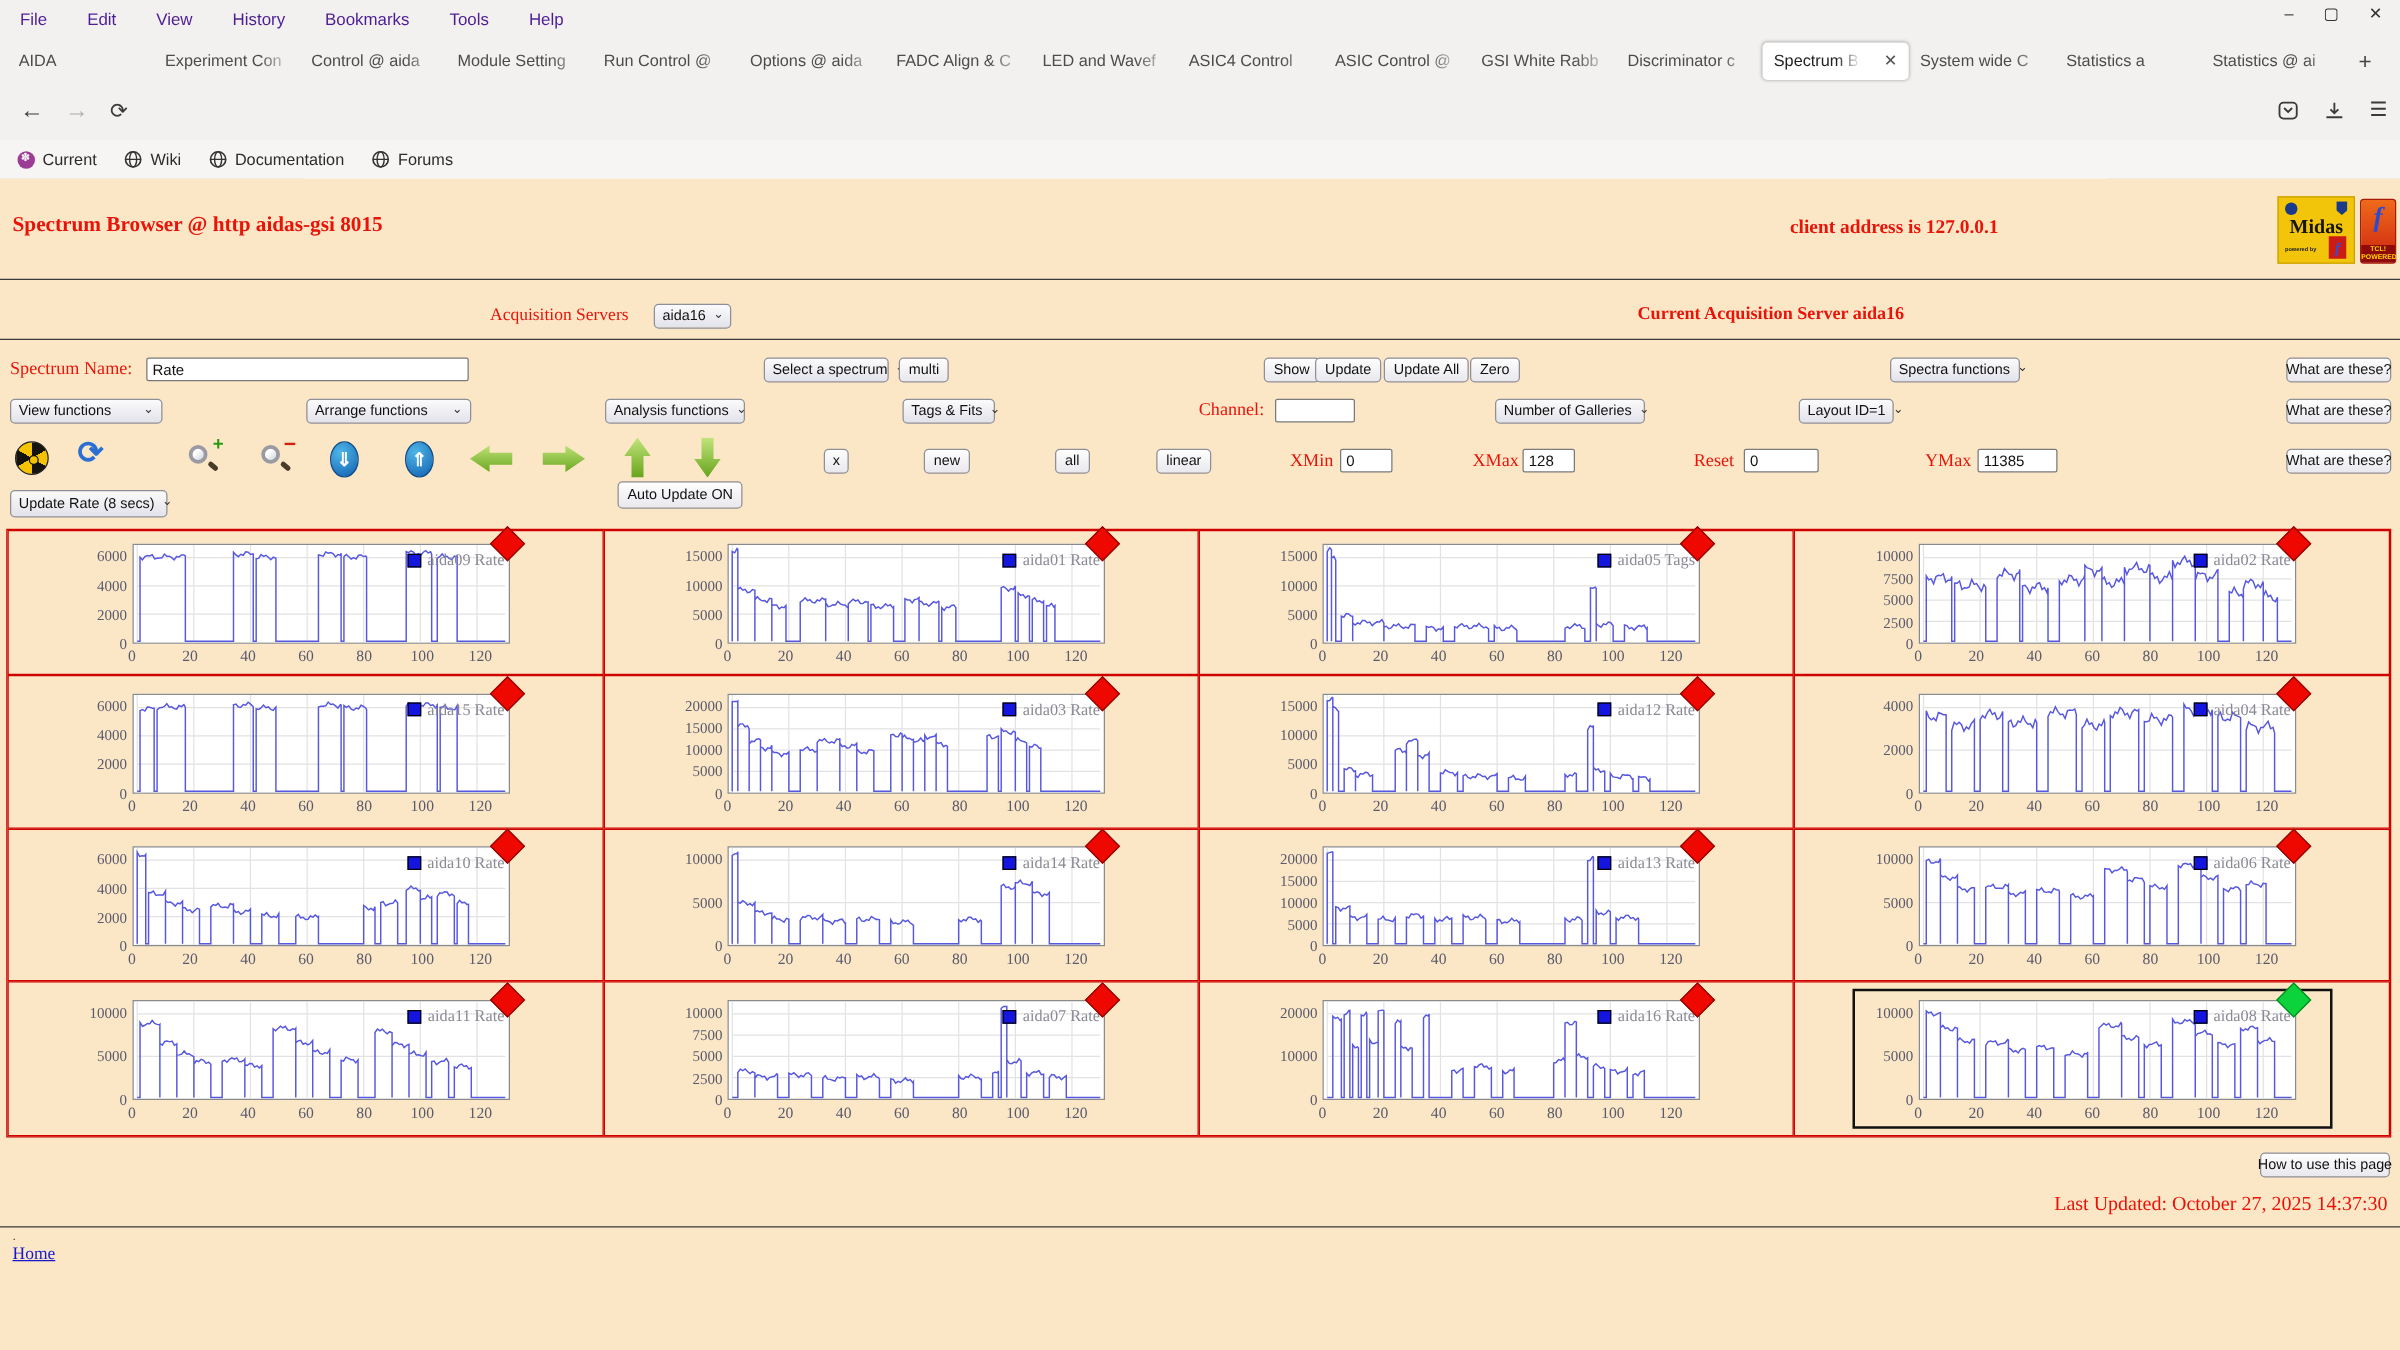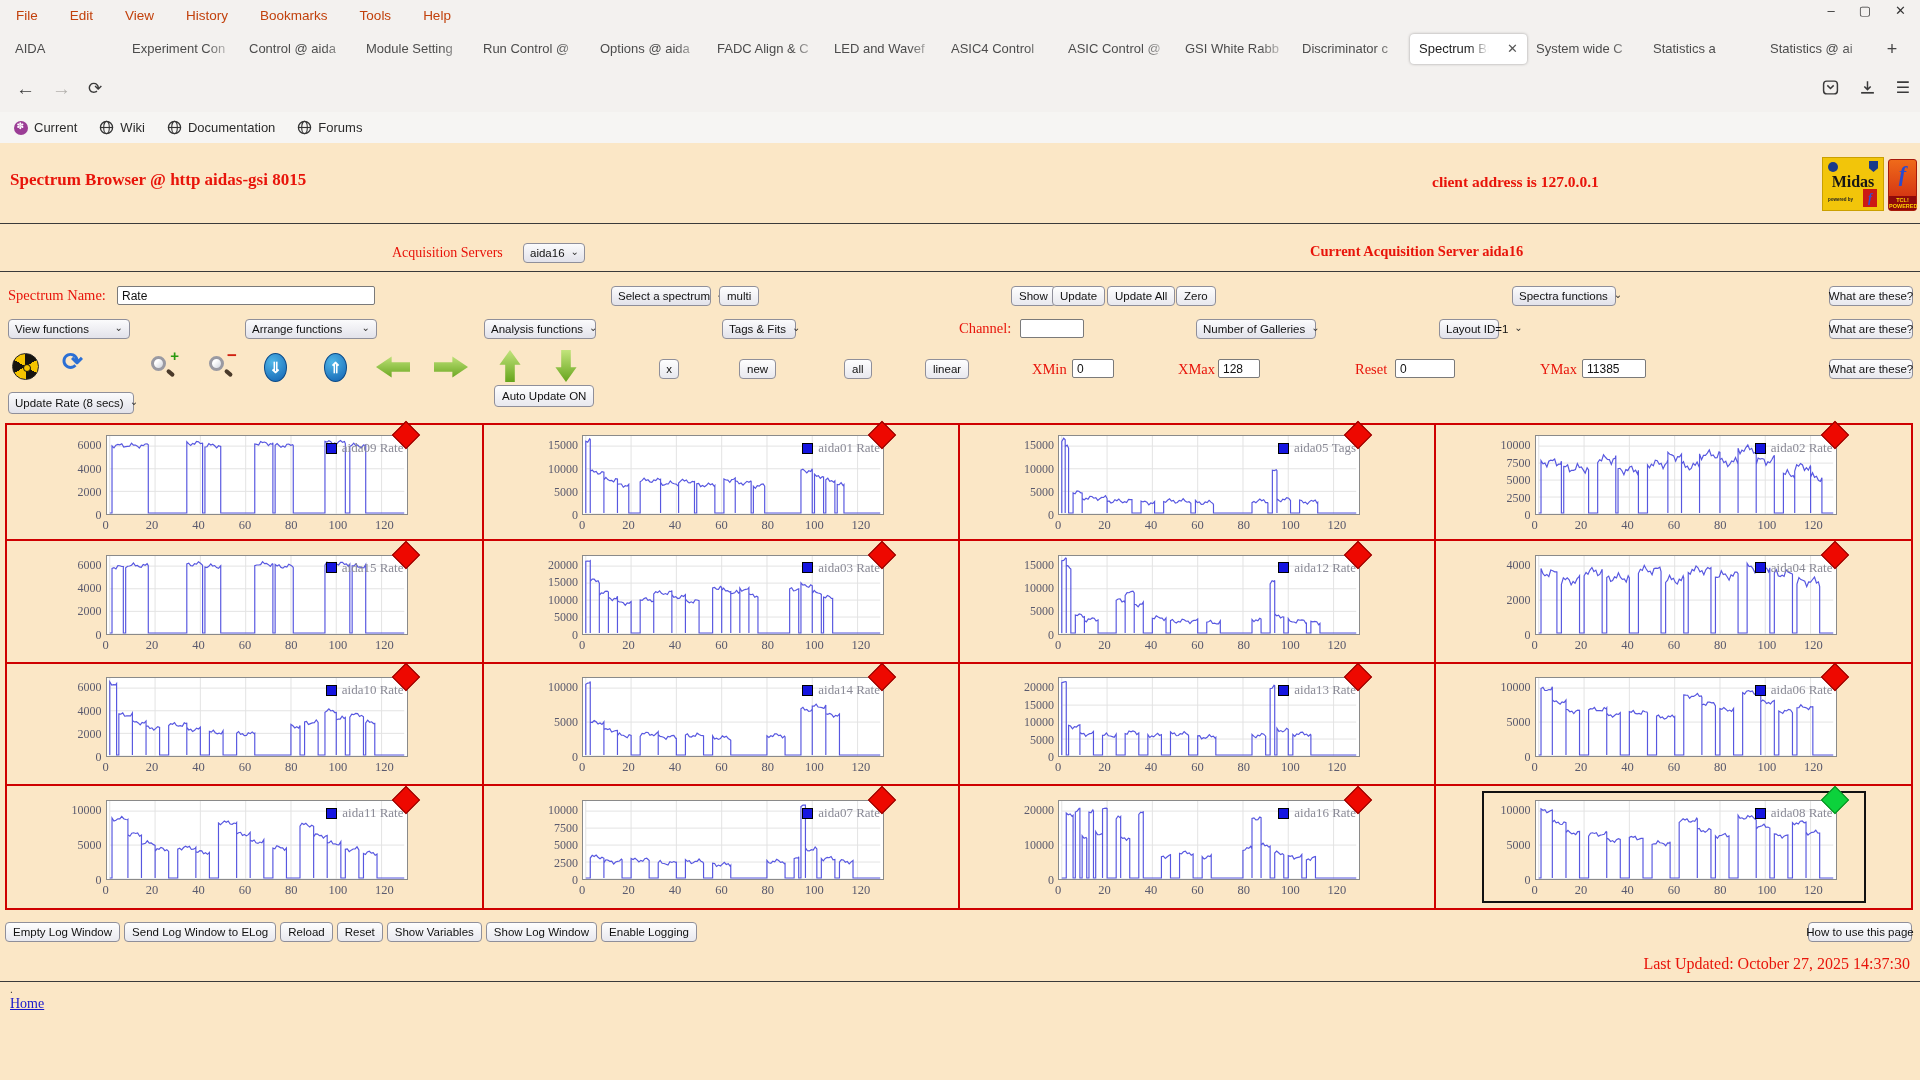--- a/index.html
+++ b/index.html
@@ -1,21 +1,21 @@
 <!DOCTYPE html>
 <html><head>
 <meta charset="utf-8">
 <style>
   *{box-sizing:border-box;margin:0;padding:0}
   body{width:1920px;height:1080px;position:relative;overflow:hidden;
        font-family:"Liberation Sans",sans-serif;background:#fbe7c6}
   .abs{position:absolute}
   
   #chrome{position:absolute;left:0;top:0;width:1920px;height:143px;background:#f3f1ef;border-bottom:1px solid #cfcdc8}
-  #menubar{position:absolute;left:0;top:0;width:1920px;height:30px;display:flex;align-items:center;gap:32px;padding-left:16px;font-size:13.5px;color:#c2410c}
+  #menubar{position:absolute;left:0;top:0;width:1920px;height:30px;display:flex;align-items:center;gap:32px;padding-left:16px;font-size:13.5px;color:#4c1d95}
   #winbtns{position:absolute;right:14px;top:3px;display:flex;gap:24px;color:#333;font-size:13px}
   #winbtns span{cursor:default}
   #tabbar{position:absolute;left:0;top:30px;width:1920px;height:38px;display:flex;align-items:center;padding-left:6px}
   .tab{width:117px;height:30px;line-height:30px;padding:0 9px;font-size:13px;color:#4c4c4c;white-space:nowrap;overflow:hidden;flex:0 0 auto;
        -webkit-mask-image:linear-gradient(to right,#000 72%,transparent 96%);mask-image:linear-gradient(to right,#000 72%,transparent 96%)}
   .tab.active{background:#fff;border-radius:4px;box-shadow:0 0 3px rgba(0,0,0,.35);color:#222;display:flex;justify-content:space-between;align-items:center;
        -webkit-mask-image:none;mask-image:none}
   .tab.active .tlabel{overflow:hidden;white-space:nowrap;-webkit-mask-image:linear-gradient(to right,#000 70%,transparent 97%);mask-image:linear-gradient(to right,#000 70%,transparent 97%)}
   .tclose{font-size:13px;color:#555;padding-left:4px}
   #newtab{width:28px;text-align:center;font-size:18px;color:#444}
@@ -60,21 +60,21 @@
   #r1specfun{left:1512px;top:143px;width:104px}
   #what1{top:143px}
   
   #r2view{left:8px;top:176px;width:122px}
   #r2arr{left:245px;top:176px;width:132px}
   #r2ana{left:484px;top:176px;width:112px}
   #r2tags{left:722px;top:176px;width:74px}
   #r2chl{left:959px;top:177px}
   #r2chi{left:1020px;top:176px;width:64px}
   #r2gal{left:1196px;top:176px;width:120px}
-  #r2lay{left:1439px;top:176px;width:60px}
+  #r2lay{left:1439px;top:176px;width:76px}
   #what2{top:176px}
   
   .ic{position:absolute;top:210px}
   #ic-rad{left:12px;width:27px;height:27px;border-radius:50%;
      background:repeating-conic-gradient(from 0deg,#15130e 0 60deg,#f5c400 60deg 120deg);border:1px solid #222}
   #ic-rad::after{content:"";position:absolute;left:9.5px;top:9.5px;width:6px;height:6px;border-radius:50%;background:#f5c400;border:1px solid #111}
   #ic-ref{left:62px;font-size:25px;color:#2b6fd4;font-weight:bold;top:204px}
   #ic-ref::before{content:"⟳"}
   .mag{width:28px;height:28px}
   #ic-zi{left:150px}#ic-zo{left:208px}
@@ -889,27 +889,18 @@
           <span class="xl" style="left: 313.769px;">120</span>
           <span class="legend">
             <span class="lsq"></span>
             <span>aida08 Rate</span>
           </span>
           <span class="diamond green" style="left: 340px; top: -4px;"></span>
         </div>
       </div>
     </div>
 
-  <div id="logrow">
-      <div class="btn lbtn">Empty Log Window</div>
-      <div class="btn lbtn">Send Log Window to ELog</div>
-      <div class="btn lbtn">Reload</div>
-      <div class="btn lbtn">Reset</div>
-      <div class="btn lbtn">Show Variables</div>
-      <div class="btn lbtn">Show Log Window</div>
-      <div class="btn lbtn">Enable Logging</div>
-    </div>
   <div class="btn" id="howto">How to use this page</div>
   <div id="lastupd">Last Updated: October 27, 2025 14:37:30</div>
   <div class="hr" id="hr3"></div>
   <div id="dot">.</div>
   <a id="home" href="#">Home</a>
 </div>
 
 </body></html>

